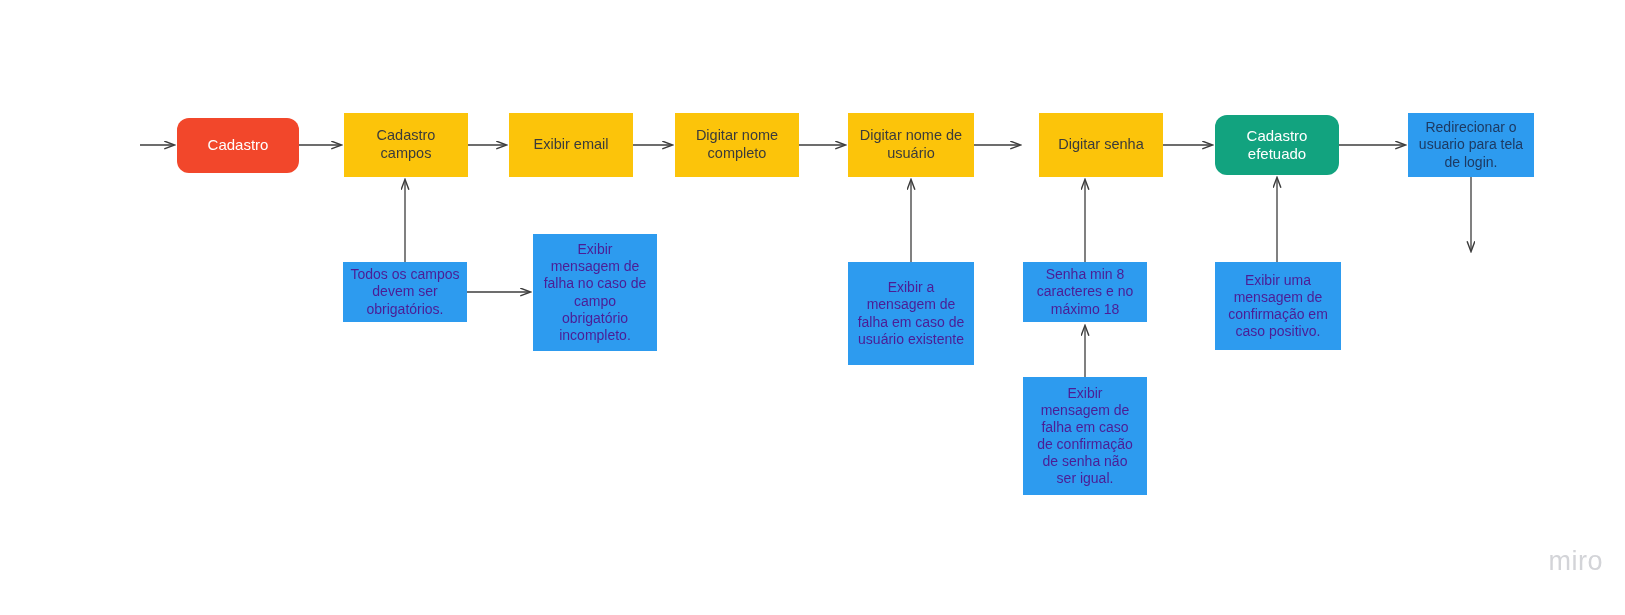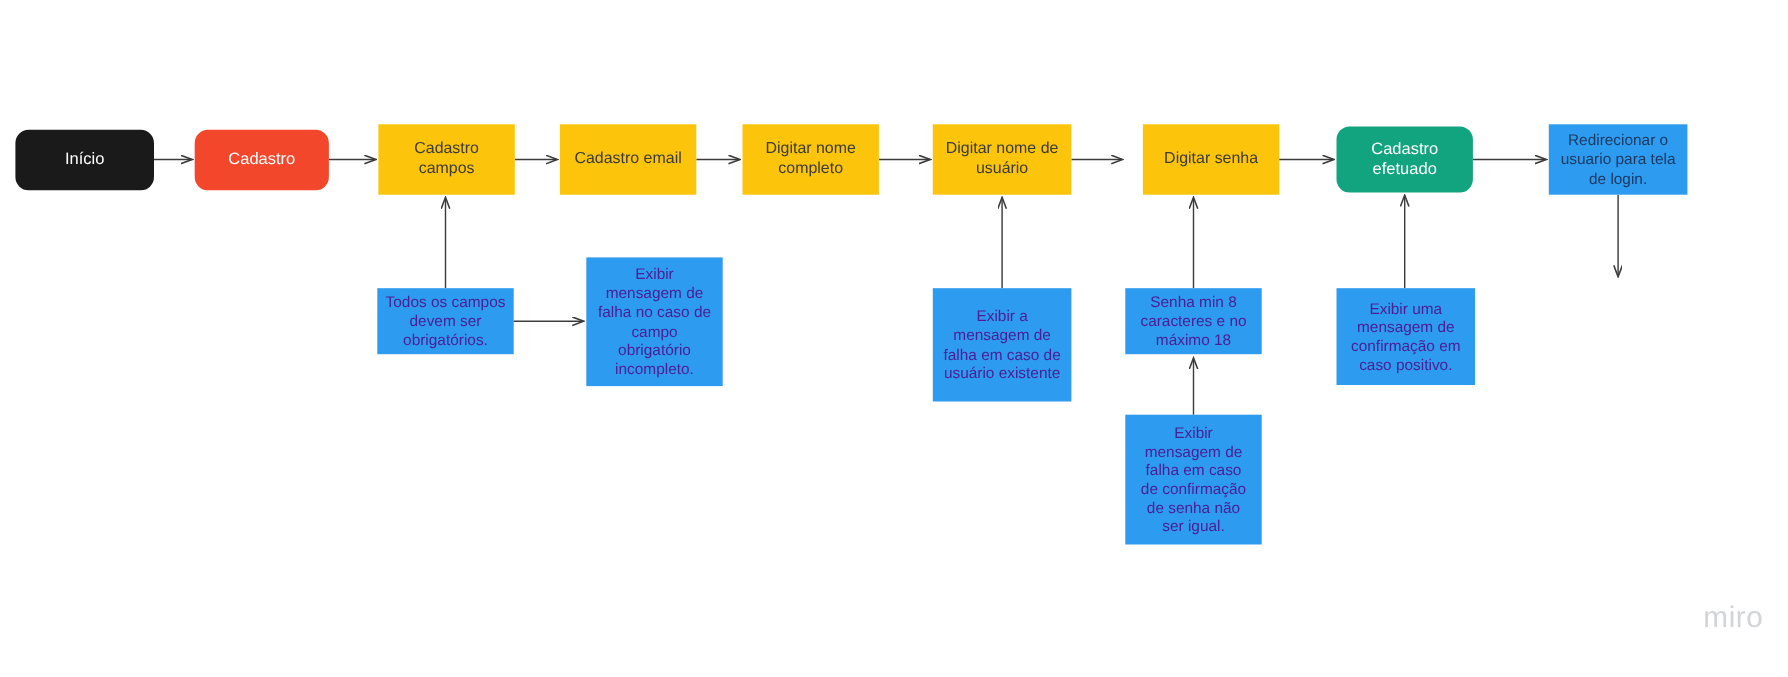--- a/index.html
+++ b/index.html
@@ -100,25 +100,24 @@
       <line x1="1471" y1="177" x2="1471" y2="251"></line>
       <line x1="405" y1="262" x2="405" y2="180"></line>
       <line x1="467" y1="292" x2="530" y2="292"></line>
       <line x1="911" y1="262" x2="911" y2="180"></line>
       <line x1="1085" y1="262" x2="1085" y2="180"></line>
       <line x1="1085" y1="377" x2="1085" y2="326"></line>
       <line x1="1277" y1="262" x2="1277" y2="178"></line>
     </g>
   </svg>
 
-  <div class="node n-dark" style="left:14px;top:118px;width:126px;height:55px;">Início</div>
   <div class="node n-red" style="left:177px;top:118px;width:122px;height:55px;">Cadastro</div>
   <div class="node n-yellow" style="left:344px;top:113px;width:124px;height:64px;">Cadastro
 campos</div>
-  <div class="node n-yellow" style="left:509px;top:113px;width:124px;height:64px;">Cadastro email</div>
+  <div class="node n-yellow" style="left:509px;top:113px;width:124px;height:64px;">Exibir email</div>
   <div class="node n-yellow" style="left:848px;top:113px;width:126px;height:64px;">Digitar nome de
 usuário</div>
   <div class="node n-yellow" style="left:675px;top:113px;width:124px;height:64px;">Digitar nome
 completo</div>
   <div class="node n-yellow" style="left:1023px;top:113px;width:124px;height:64px;margin-left:16px;">Digitar senha</div>
   <div class="node n-green" style="left:1215px;top:115px;width:124px;height:60px;">Cadastro
 efetuado</div>
   <div class="node n-blue" style="left:1408px;top:113px;width:126px;height:64px;">Redirecionar o
 usuario para tela
 de login.</div>

